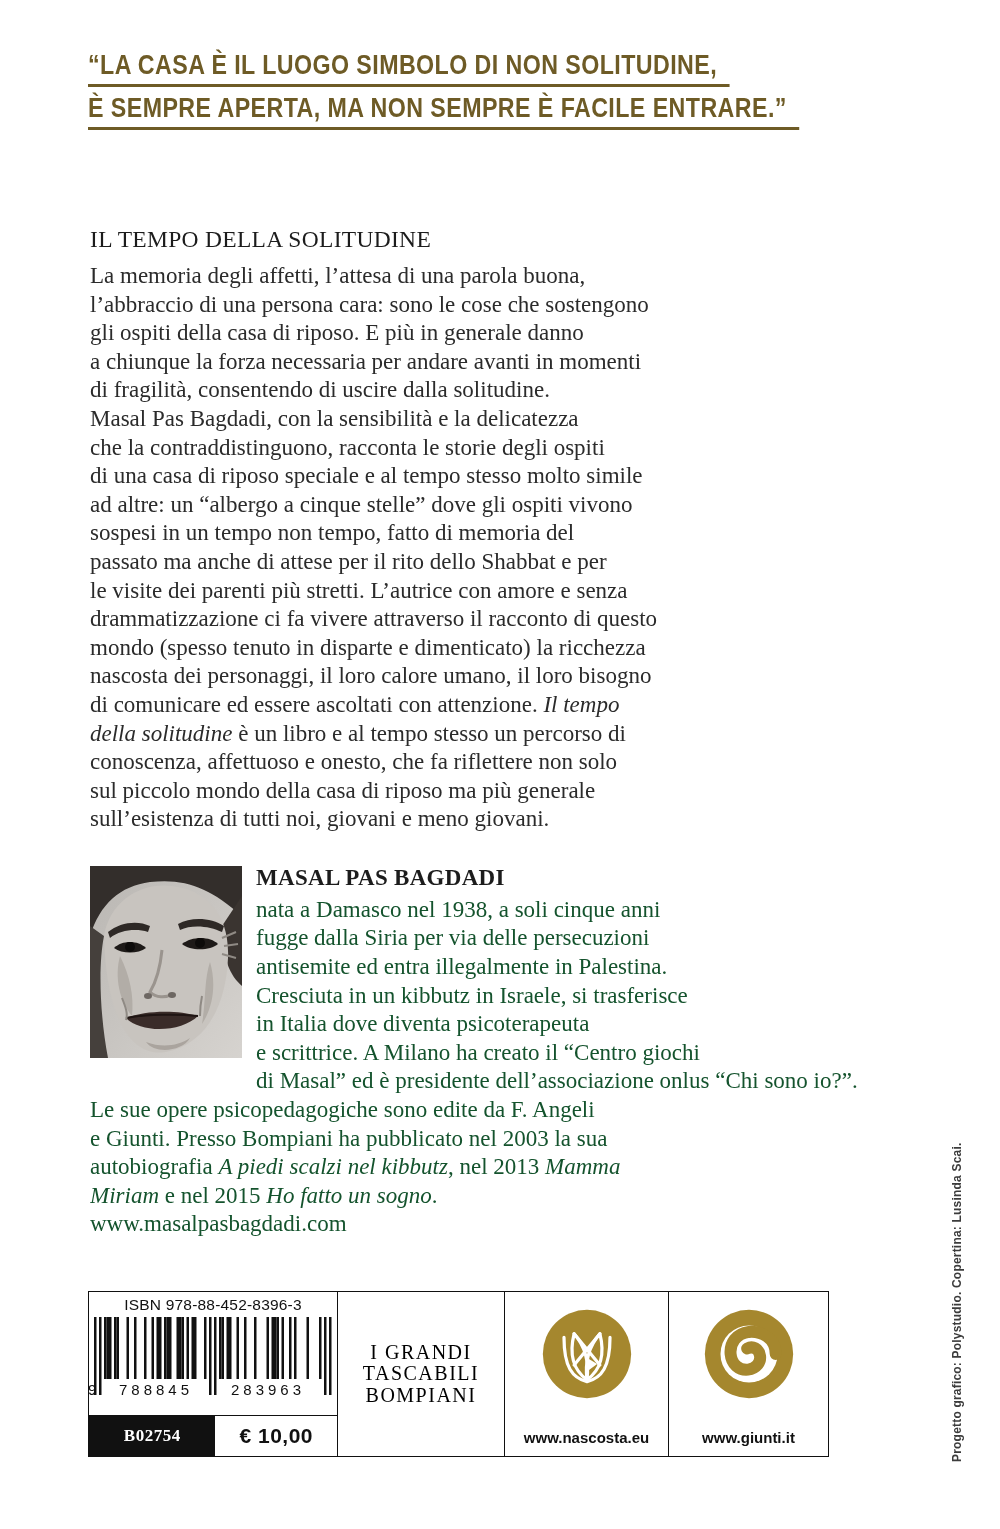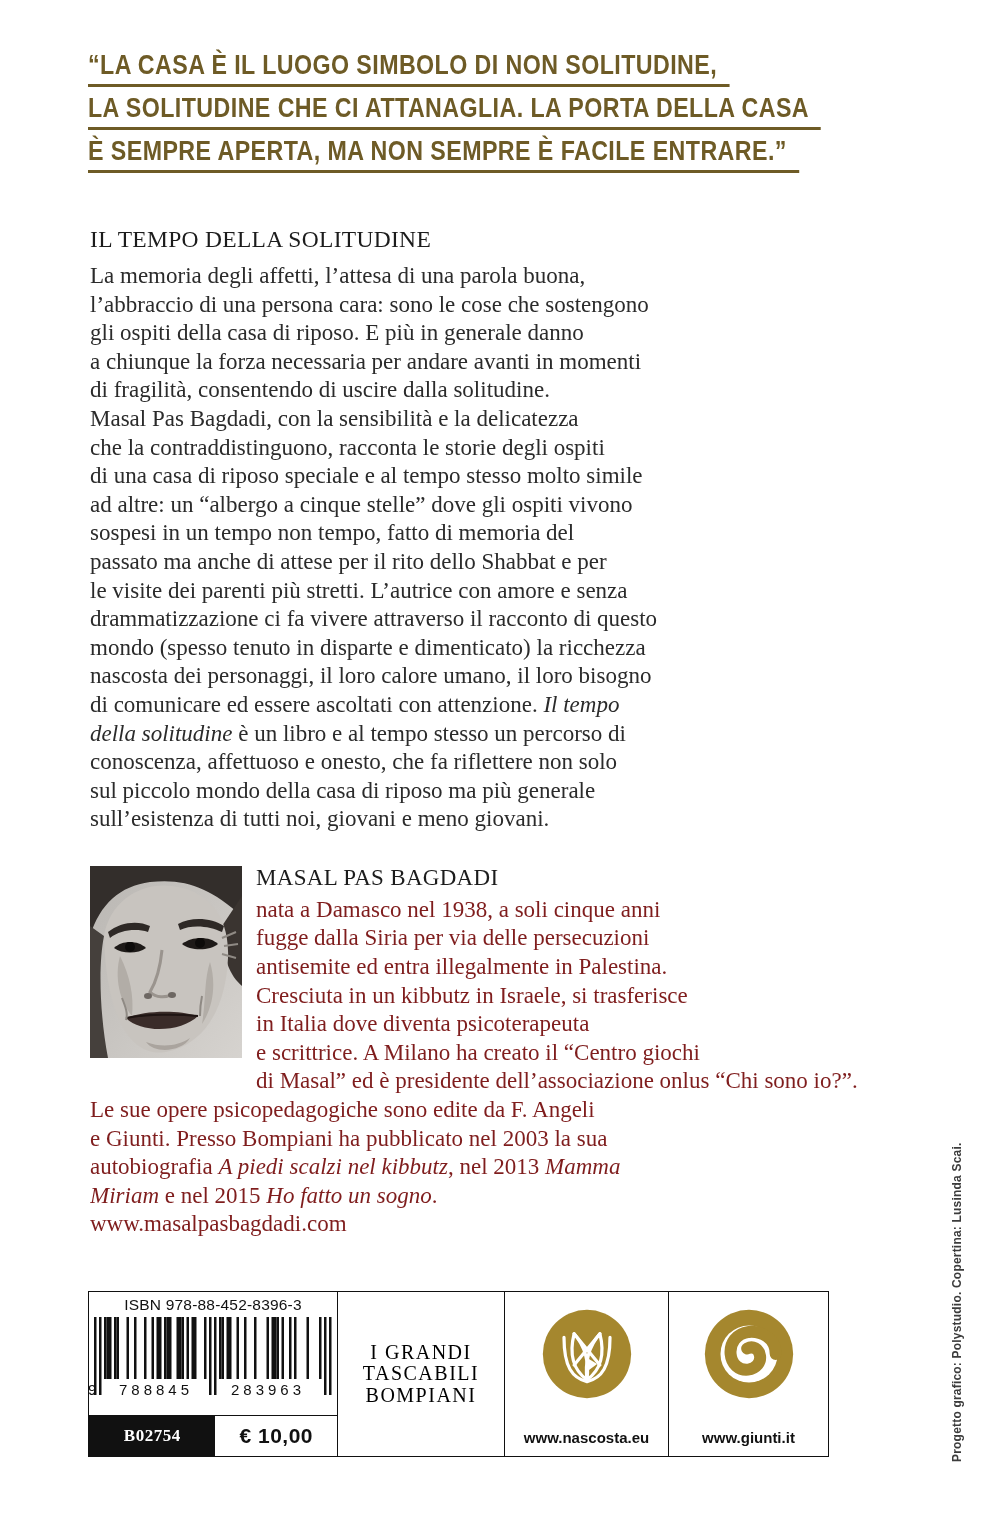--- a/index.html
+++ b/index.html
@@ -29,25 +29,25 @@
     white-space:pre-line;color:#2b2b2b;
   }
   .it{font-style:italic;}
   
   .author-section{overflow:hidden;}
   .author-photo{
     float:left;width:152px;height:192px;margin:4px 14px 12px 0;
     display:block;
   }
   .author-name{
-    margin:0 0 2px 0;font-weight:400;font-size:23px;line-height:32px;
+    margin:0 0 2px 0;font-weight:700;font-size:23px;line-height:32px;
     color:#1c1c1c;letter-spacing:0.3px;
   }
   .author-bio{
-    margin:0;font-size:23px;line-height:28.6px;white-space:pre-line;color:#7f1d1d;
+    margin:0;font-size:23px;line-height:28.6px;white-space:pre-line;color:#14532d;
   }
   
   .credits{
     position:absolute;left:964px;bottom:67px;
     transform:rotate(-90deg);transform-origin:0 100%;
     font-family:"Liberation Sans",sans-serif;font-weight:700;
     font-size:12px;color:#3c3c3c;white-space:nowrap;letter-spacing:0.2px;
   }
   
   .footer{position:absolute;left:88px;top:1291px;height:166px;display:flex;}
@@ -94,21 +94,20 @@
     font-family:"Liberation Sans",sans-serif;font-weight:700;font-size:15px;color:#111;
   }
 </style>
 </head>
 <body>
 
 <div class="page">
 
   <div class="quote-block">
     <div class="quote-line"><span>“LA CASA È IL LUOGO SIMBOLO DI NON SOLITUDINE,</span></div>
-    <div class="quote-line"><span>LA SOLITUDINE CHE CI ATTANAGLIA. LA PORTA DELLA CASA</span></div>
     <div class="quote-line"><span>È SEMPRE APERTA, MA NON SEMPRE È FACILE ENTRARE.”</span></div>
   </div>
 
   <div class="main-text">
     <h2 class="book-title">IL TEMPO DELLA SOLITUDINE</h2>
     <p class="synopsis"><span>La memoria degli affetti, l’attesa di una parola buona,
 l’abbraccio di una persona cara: sono le cose che sostengono
 gli ospiti della casa di riposo. E più in generale danno
 a chiunque la forza necessaria per andare avanti in momenti
 di fragilità, consentendo di uscire dalla solitudine.

